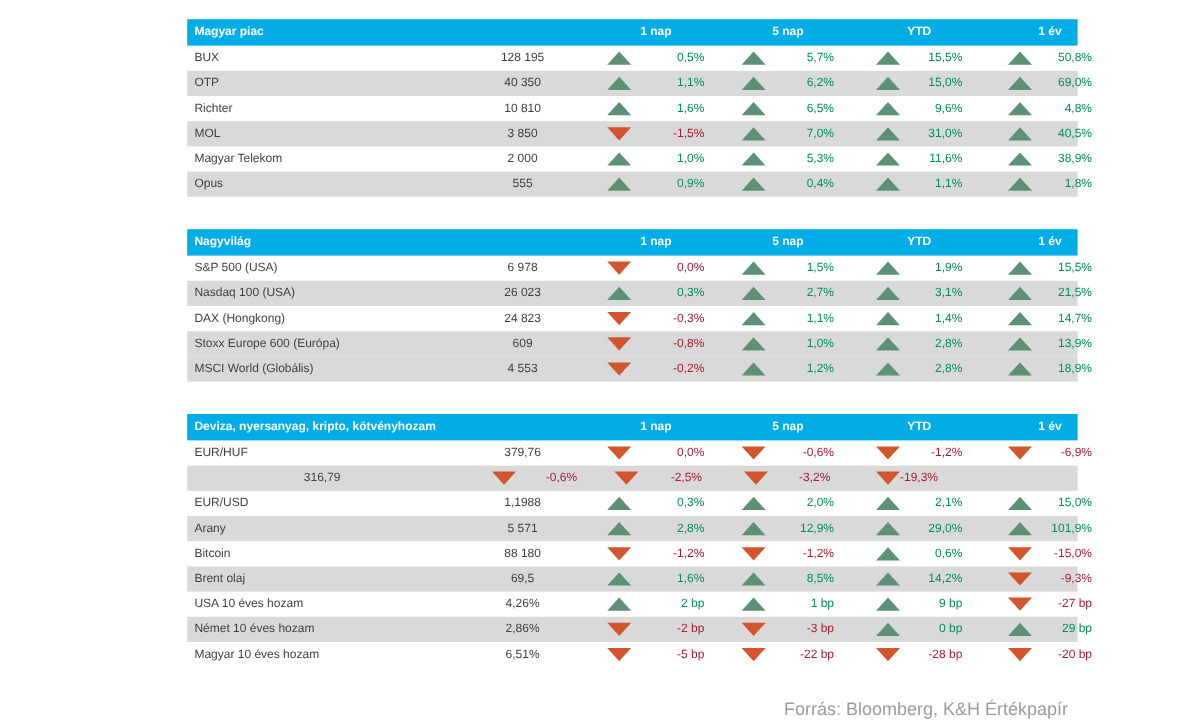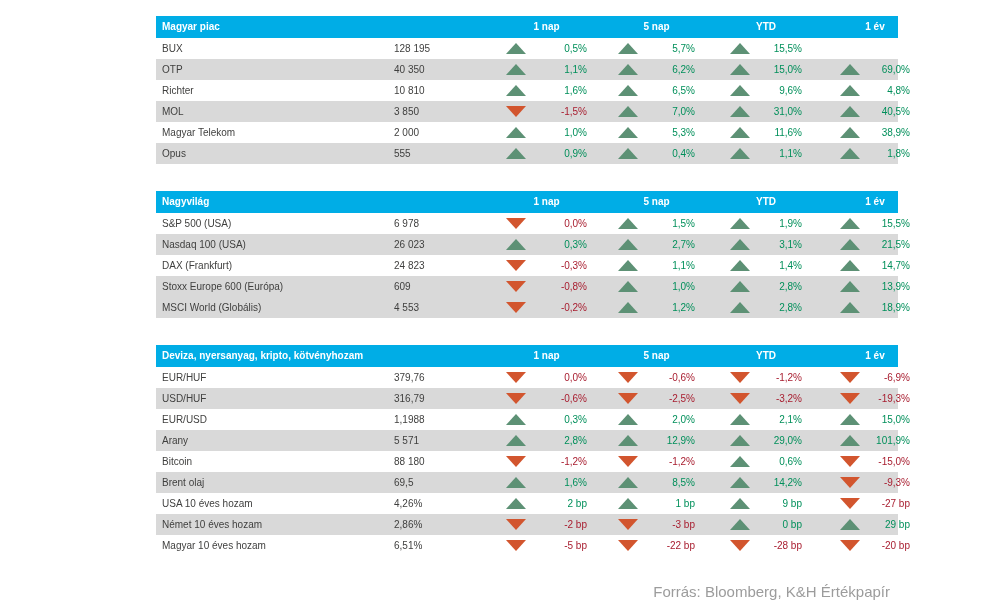--- a/index.html
+++ b/index.html
@@ -17,21 +17,21 @@
   .row{
     display:grid;
     grid-template-columns:238px 96px 106px 110px 110px 130px;
     height:21px;align-items:center;font-size:10px;line-height:21px;margin-left:48px;
   }
   .row.head{background:var(--header-bg);color:#fff;font-weight:bold;height:22px;line-height:22px;}
   .row.alt{background:var(--alt);}
   .cell{overflow:hidden;white-space:nowrap;}
   .cell.title{grid-column:1 / 3;padding-left:6px;}
   .cell.name{padding-left:6px;}
-  .cell.value{text-align:left;padding-right:13px;}
+  .cell.value{text-align:center;padding-right:13px;}
   .cell.period{display:flex;align-items:center;justify-content:space-between;}
   .cell.ph{text-align:center;}
   .c1{padding-left:16px;padding-right:9px;}
   .c2{padding-left:22px;padding-right:11px;}
   .c3{padding-left:24px;padding-right:14px;}
   .c4{padding-left:24px;padding-right:36px;}
   .tri{width:0;height:0;flex:0 0 auto;}
   .tri.up{border-left:10px solid transparent;border-right:10px solid transparent;border-bottom:11px solid var(--up);}
   .tri.down{border-left:10px solid transparent;border-right:10px solid transparent;border-top:11px solid var(--down);}
   .chg.pos{color:var(--pos);}
@@ -59,20 +59,24 @@
             <span class="chg pos">0,5%</span>
           </div>
           <div class="cell period c2">
             <span class="tri up"></span>
             <span class="chg pos">5,7%</span>
           </div>
           <div class="cell period c3">
             <span class="tri up"></span>
             <span class="chg pos">15,5%</span>
           </div>
+          <div class="cell period c4">
+            <span class="tri up"></span>
+            <span class="chg pos">50,8%</span>
+          </div>
         </div>
         <div class="row alt">
           <div class="cell name">OTP</div>
           <div class="cell value">40 350</div>
           <div class="cell period c1">
             <span class="tri up"></span>
             <span class="chg pos">1,1%</span>
           </div>
           <div class="cell period c2">
             <span class="tri up"></span>
@@ -210,21 +214,21 @@
           <div class="cell period c3">
             <span class="tri up"></span>
             <span class="chg pos">3,1%</span>
           </div>
           <div class="cell period c4">
             <span class="tri up"></span>
             <span class="chg pos">21,5%</span>
           </div>
         </div>
         <div class="row">
-          <div class="cell name">DAX (Frankfurt)</div>
+          <div class="cell name">DAX (Hongkong)</div>
           <div class="cell value">24 823</div>
           <div class="cell period c1">
             <span class="tri down"></span>
             <span class="chg neg">-0,3%</span>
           </div>
           <div class="cell period c2">
             <span class="tri up"></span>
             <span class="chg pos">1,1%</span>
           </div>
           <div class="cell period c3">
@@ -299,21 +303,20 @@
           <div class="cell period c3">
             <span class="tri down"></span>
             <span class="chg neg">-1,2%</span>
           </div>
           <div class="cell period c4">
             <span class="tri down"></span>
             <span class="chg neg">-6,9%</span>
           </div>
         </div>
         <div class="row alt">
-          <div class="cell name">USD/HUF</div>
           <div class="cell value">316,79</div>
           <div class="cell period c1">
             <span class="tri down"></span>
             <span class="chg neg">-0,6%</span>
           </div>
           <div class="cell period c2">
             <span class="tri down"></span>
             <span class="chg neg">-2,5%</span>
           </div>
           <div class="cell period c3">

